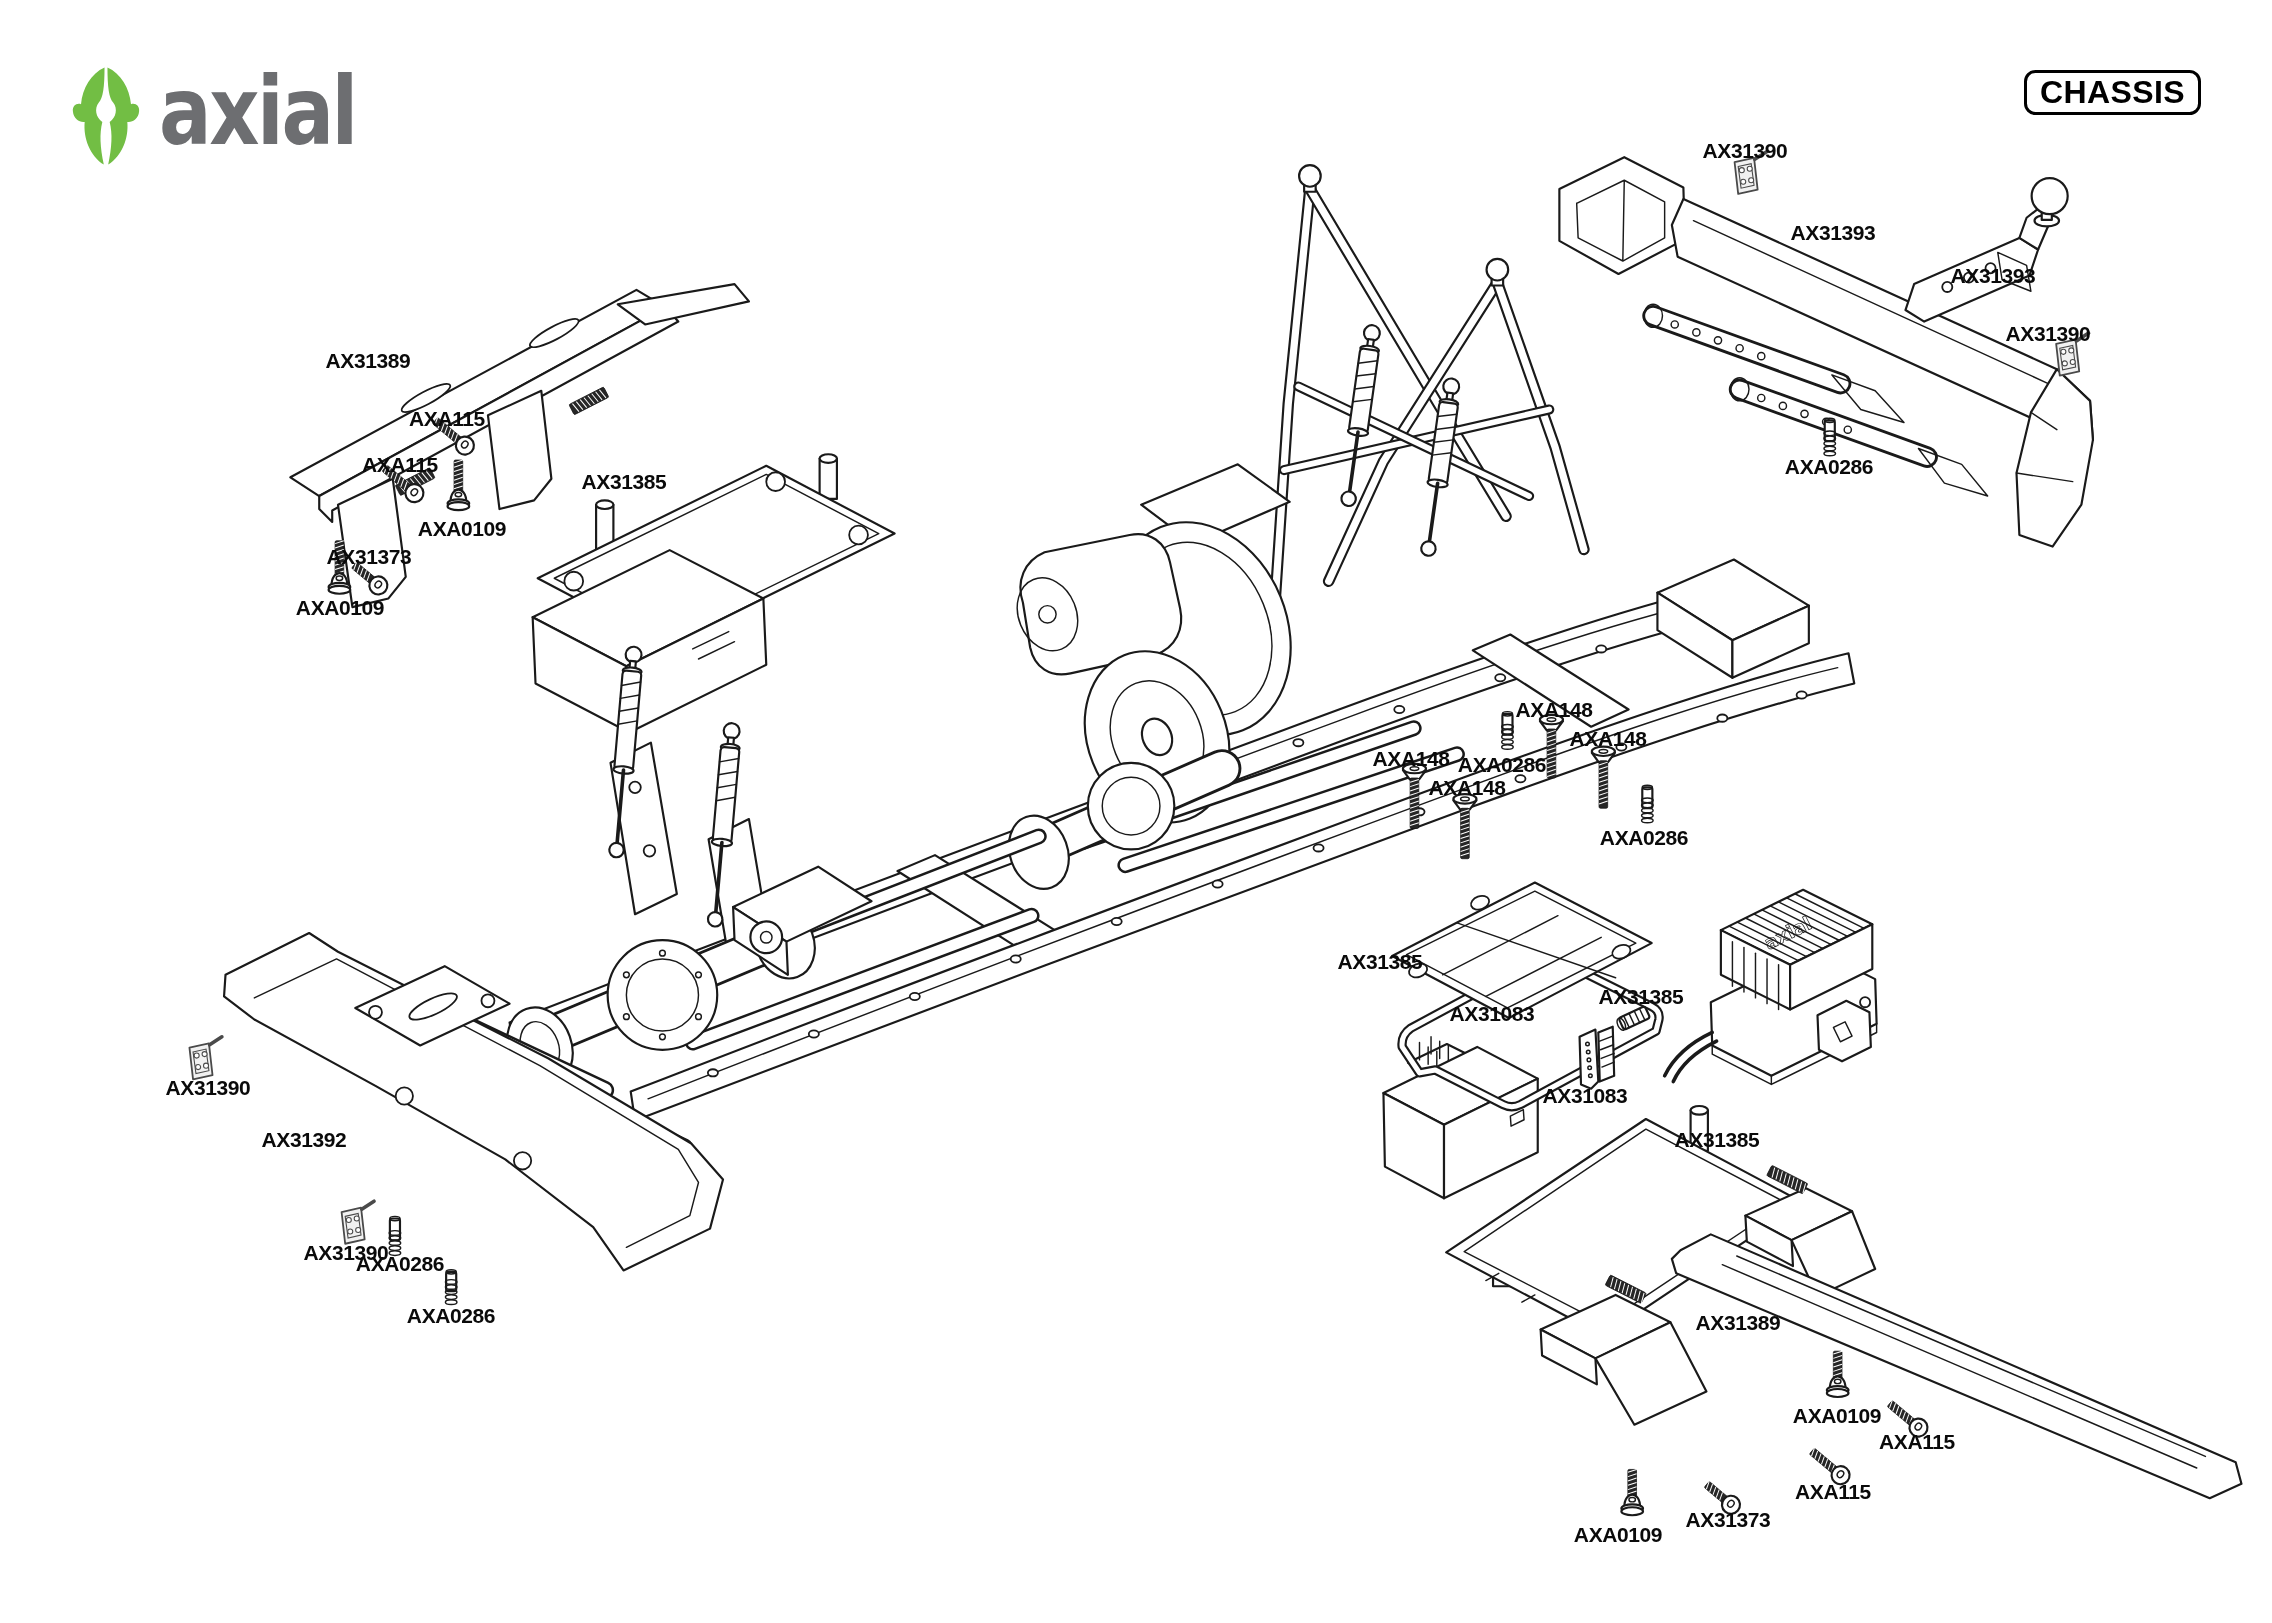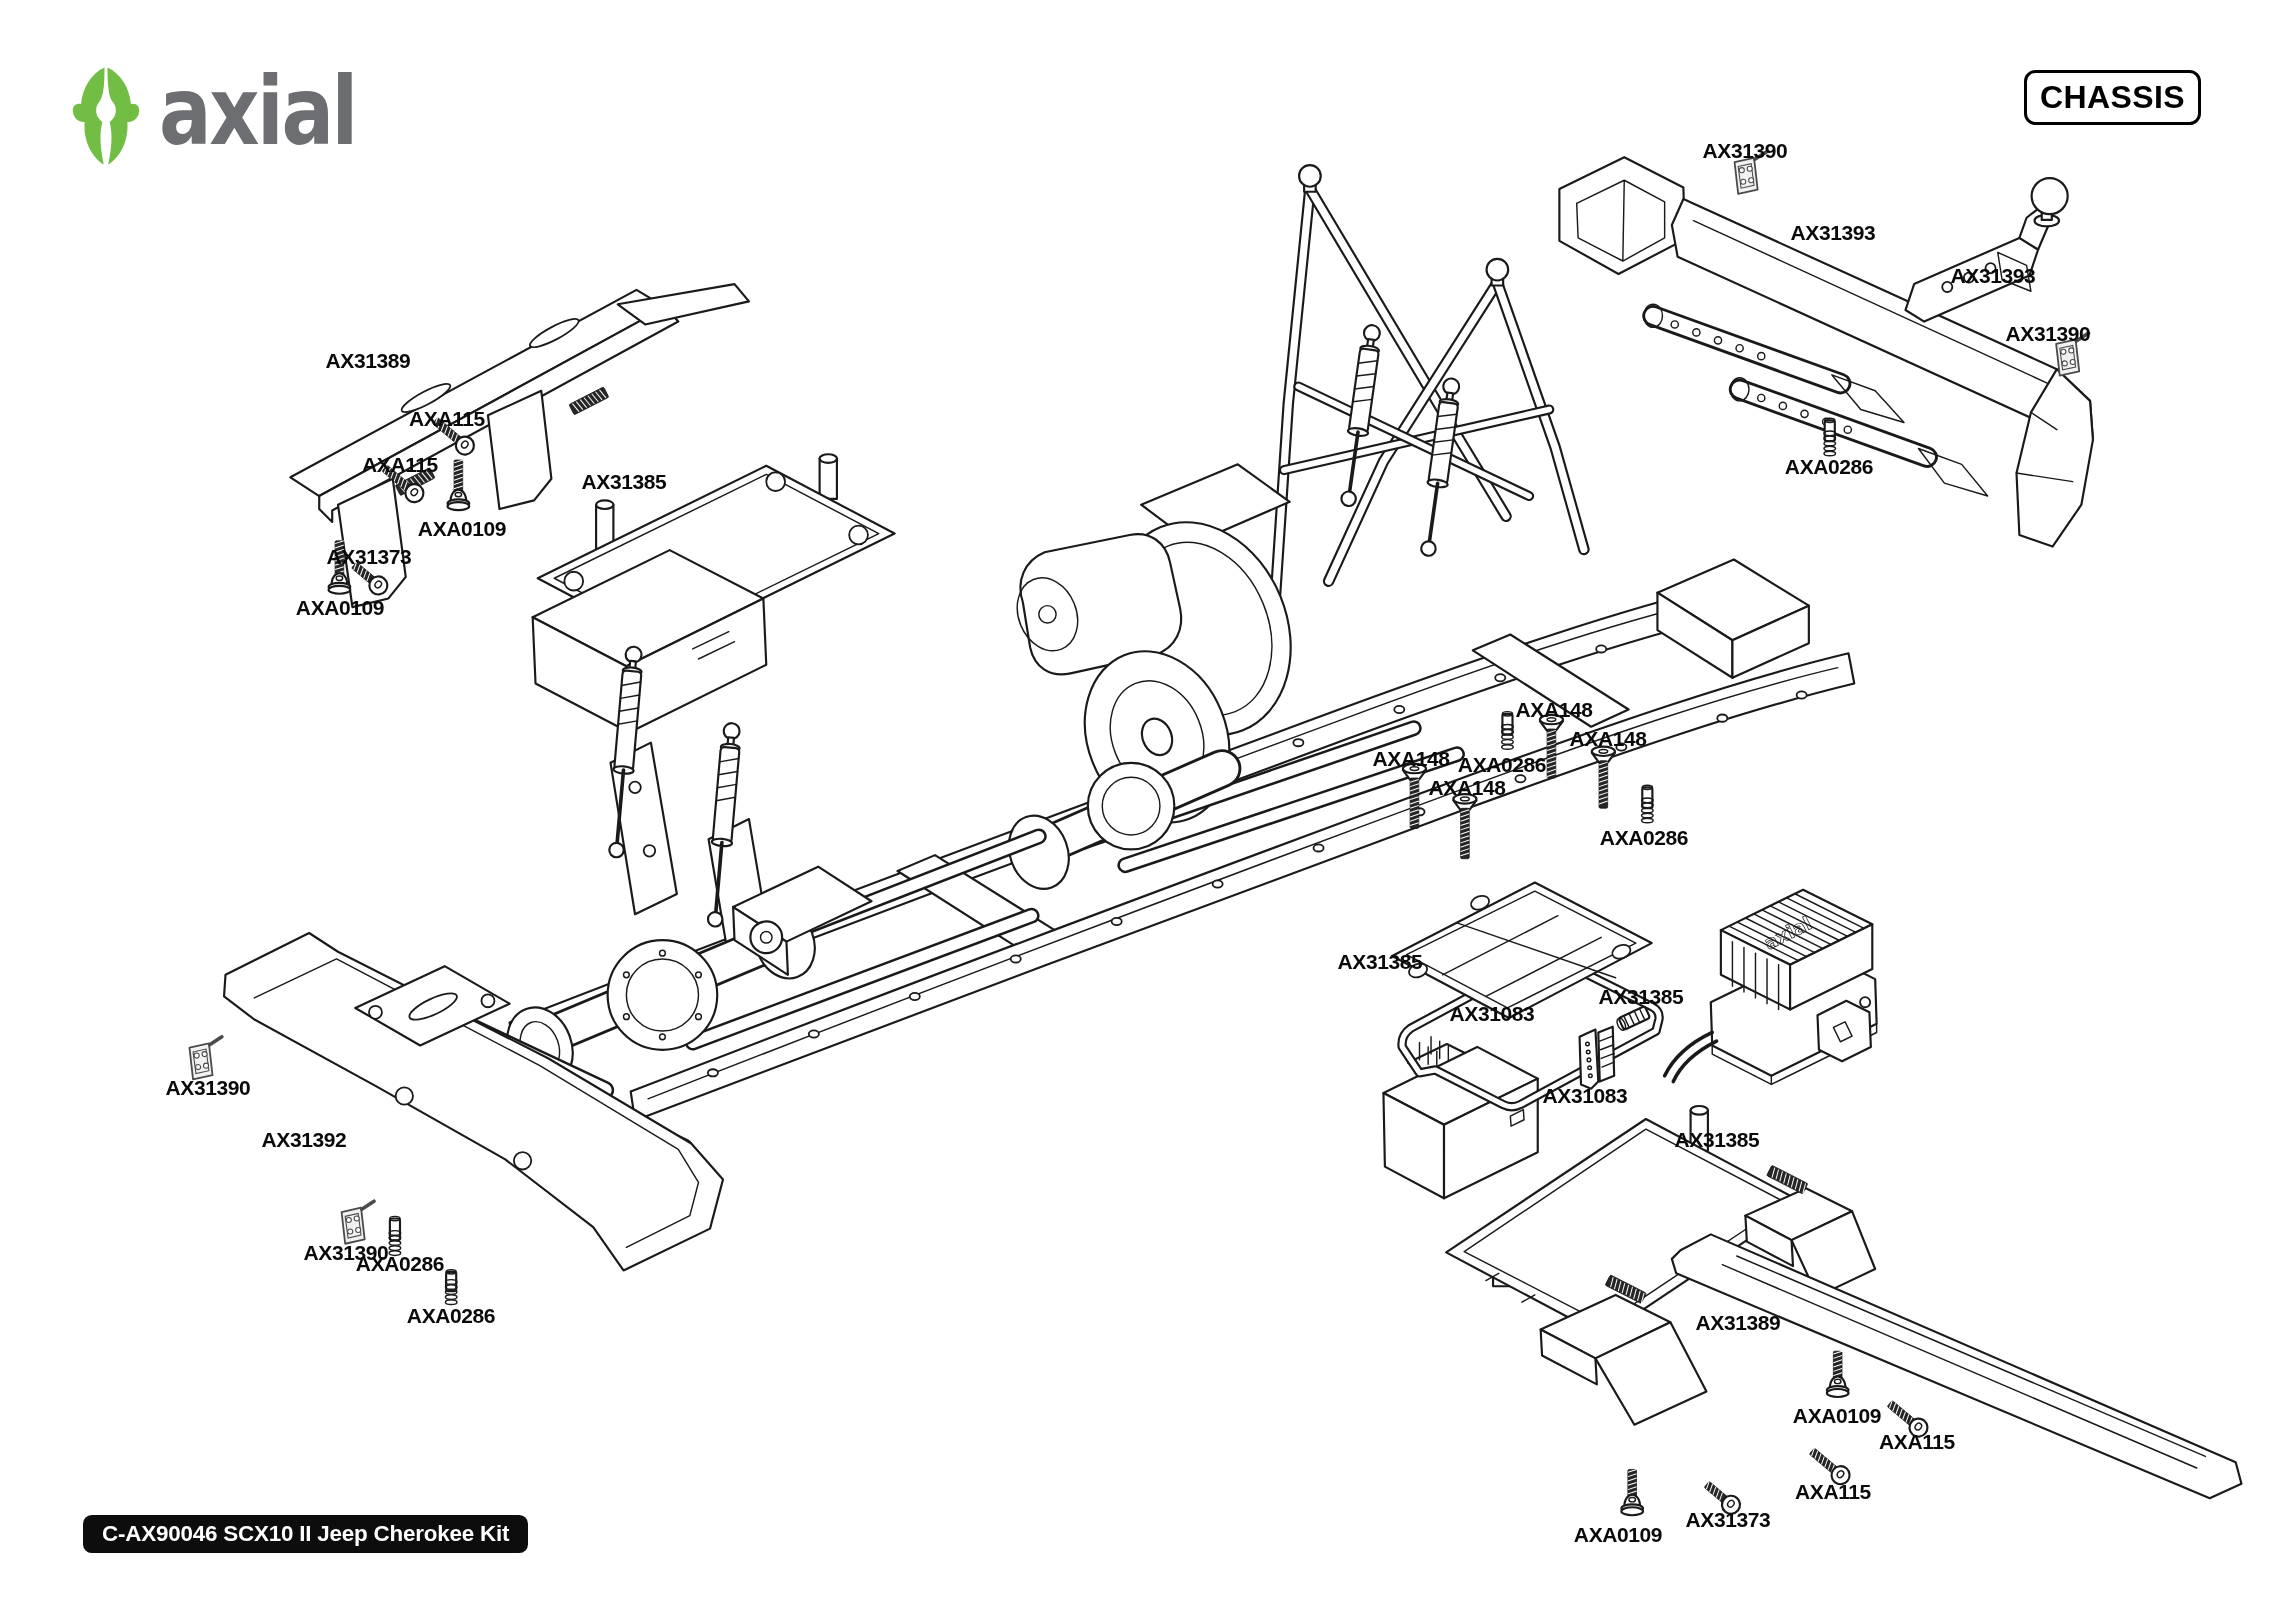--- a/index.html
+++ b/index.html
@@ -22,21 +22,21 @@
   .thread{stroke:#fff;stroke-width:1.4;}
   .clipFill{fill:#f1f1f1;stroke:#4a4a4a;stroke-width:2.5;stroke-linejoin:round;}
   .wire{fill:none;stroke:var(--line);stroke-width:5;stroke-linecap:round;}
   .engrave{font:600 26px "DejaVu Sans",sans-serif;fill:none;stroke:var(--line);stroke-width:1;}
   .part-label{position:absolute;transform:translate(-50%,-50%);white-space:nowrap;
       font:600 21px "Liberation Sans",sans-serif;letter-spacing:-0.4px;color:#0a0a0a;}
   #brand{position:absolute;left:72px;top:66px;display:flex;align-items:flex-start;}
   #brand-glyph{width:68px;height:100px;flex:0 0 auto;}
   #wordmark{font:800 95px "DejaVu Sans",sans-serif;color:var(--wordmark);line-height:0.95;
       margin-left:19px;letter-spacing:-2.9px;transform:scaleX(.82);transform-origin:left top;}
-  #sheet-tag{position:absolute;left:2024px;top:70px;width:177px;height:55px;background:#fff;
+  #sheet-tag{position:absolute;left:2024px;top:70px;width:177px;height:45px;background:#fff;
       border:3.6px solid #000;border-radius:11.5px;box-sizing:border-box;display:flex;
       align-items:center;justify-content:center;font:700 32px "Liberation Sans",sans-serif;
       color:#000;letter-spacing:0.4px;}
   #kit-badge{position:absolute;left:83px;top:1515px;height:38px;background:var(--footer-bg);
       border-radius:8.7px;display:flex;align-items:center;padding:0 19px;
       font:700 22.4px "Liberation Sans",sans-serif;color:var(--footer-fg);letter-spacing:-0.2px;}
   #labels-layer{position:absolute;left:0;top:0;width:100%;height:100%;}
 </style>
 </head>
 <body>
@@ -759,16 +759,15 @@
   <div id="brand">
     <svg id="brand-glyph" viewBox="0 0 92 136">
       <path fill="#72be44" d="M44,2 C26,10 14,30 12,52 C6,50 0,54 1,62 C2,72 10,77 17,76 C15,98 24,122 43,134 C38,110 37,92 41,76 C32,70 30,58 36,50 C42,44 44,28 44,2 Z"></path>
       <path fill="#72be44" d="M48,2 C66,10 78,30 80,52 C86,50 92,54 91,62 C90,72 82,77 75,76 C77,98 68,122 49,134 C54,110 55,92 51,76 C60,70 62,58 56,50 C50,44 48,28 48,2 Z"></path>
     </svg>
     <div id="wordmark">axial</div>
   </div>
 
   <div id="sheet-tag">CHASSIS</div>
 
-  <div id="kit-badge">C-AX90046 SCX10 II Jeep Cherokee Kit</div>
 
 </div>
 
 
 </body></html>

